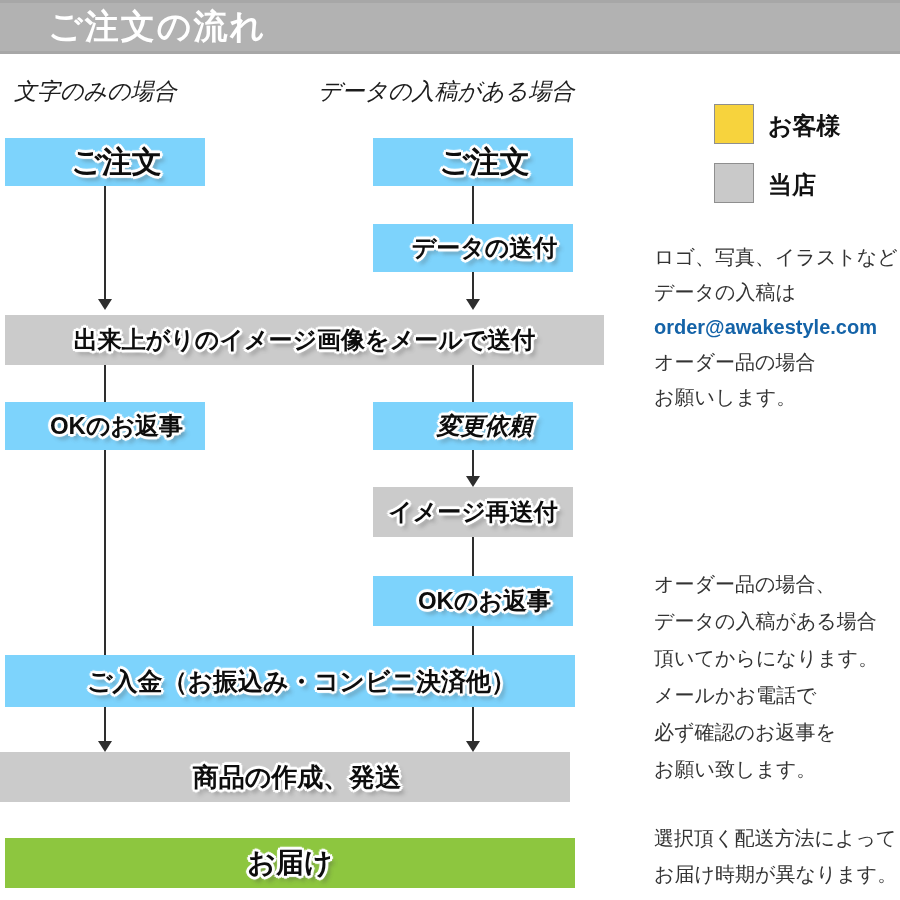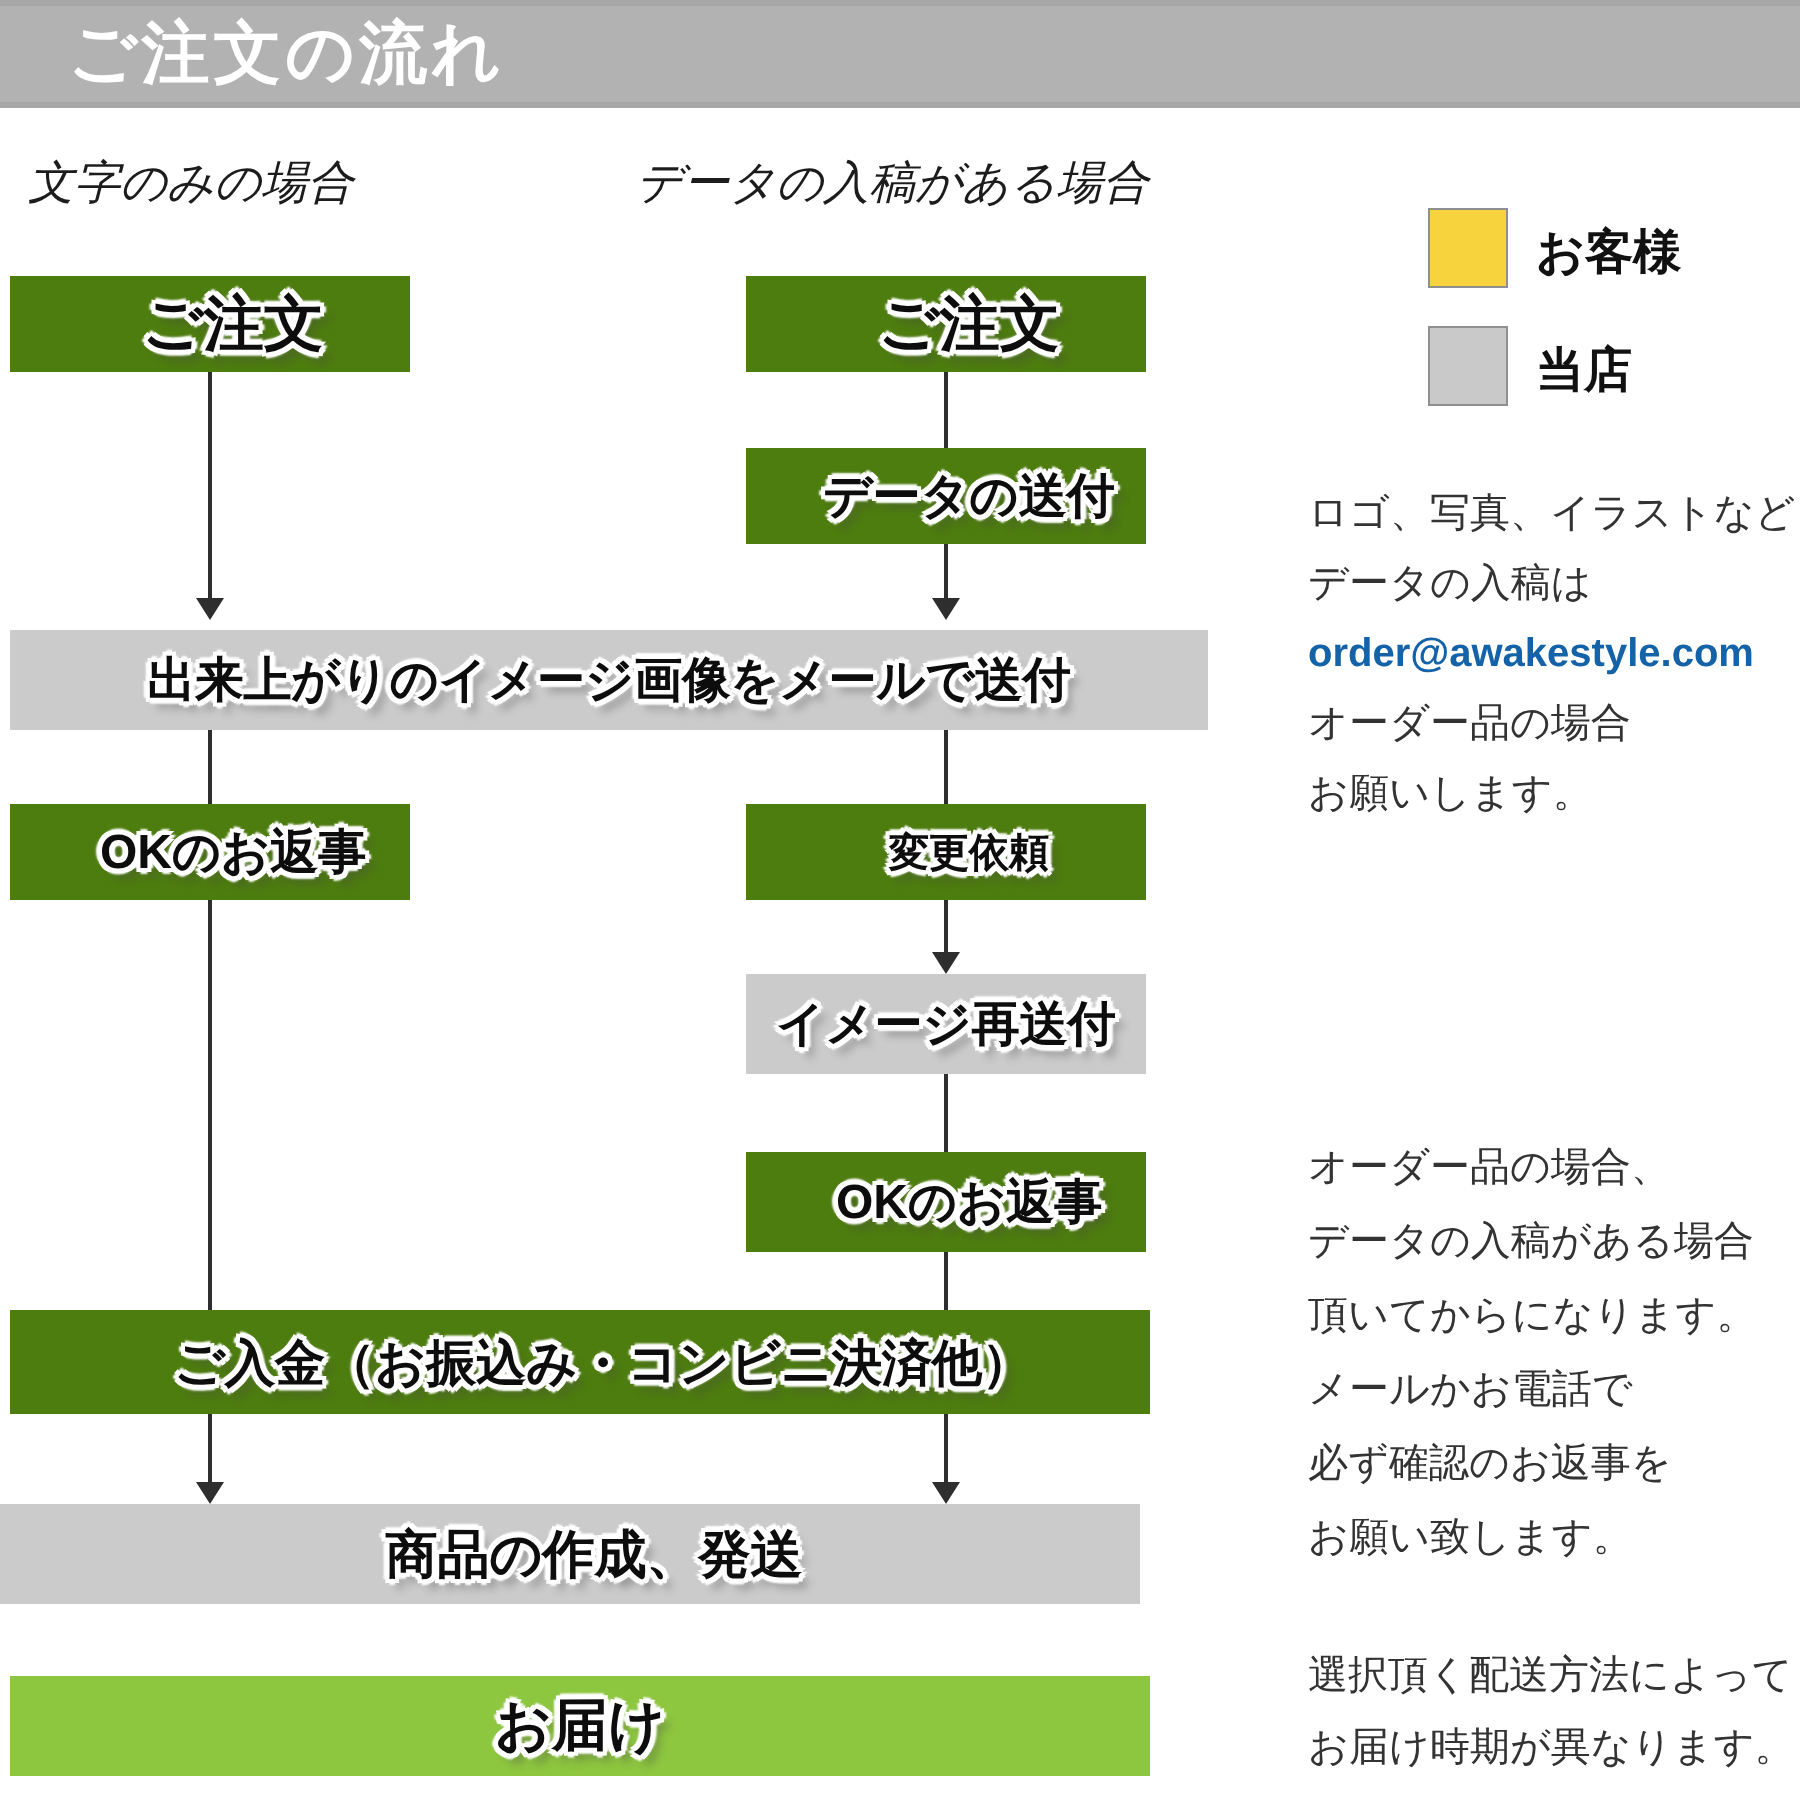--- a/index.html
+++ b/index.html
@@ -7,21 +7,21 @@
   #stage { position:relative; width:900px; height:900px; background:#ffffff; overflow:hidden; }
 
   
   .titlebar {
     position:absolute; left:0; top:0; width:900px; height:54px;
     background:#b2b2b2;
     border-top:3px solid #a7a7a7; border-bottom:3px solid #a7a7a7;
     display:flex; align-items:center;
   }
   .titlebar h1 {
-    color:#ffffff; font-size:34px; font-weight:bold; padding-left:34px;
+    color:#ffffff; font-size:34px; font-weight:bold; padding-left:48px;
     letter-spacing:2px;
   }
 
   
   .col-label { position:absolute; top:76px; font-size:23px; color:#1c1c1c;font-style:italic; }
   .col-label.left  { left:14px; }
   .col-label.right { left:318px; }
 
   
   .swatch { position:absolute; width:40px; height:40px; border:1px solid #8f8f8f; }
@@ -38,30 +38,30 @@
     font-weight:bold; color:#0d0d0d; text-align:center;
   }
   .fbox span {
     text-shadow:
       -2px -2px 0 #fff, 0 -2px 0 #fff, 2px -2px 0 #fff,
       -2px  0  0 #fff, 2px  0  0 #fff,
       -2px  2px 0 #fff, 0  2px 0 #fff, 2px  2px 0 #fff,
       -3px 0 1px #fff, 3px 0 1px #fff, 0 3px 1px #fff, 0 -3px 1px #fff,
       4px 5px 4px rgba(70,70,70,0.45);
   }
-  .yellow { background:#4d7c0f;padding-left:23px; }
+  .yellow { background:#7dd3fc;padding-left:23px; }
   .gray   { background:#cbcbcb; }
   .green  { background:#8dc63f; }
 
   .b-order-l   { left:5px;   top:138px; width:200px; height:48px; font-size:30px; }
   .b-order-r   { left:373px; top:138px; width:200px; height:48px; font-size:30px; }
   .b-datasend  { left:373px; top:224px; width:200px; height:48px; font-size:24px; }
   .b-imagemail { left:5px;   top:315px; width:599px; height:50px; font-size:24px; }
   .b-ok-l      { left:5px;   top:402px; width:200px; height:48px; font-size:24px; }
-  .b-change    { left:373px; top:402px; width:200px; height:48px; font-size:20px; }
+  .b-change    { left:373px; top:402px; width:200px; height:48px; font-size:24px;font-style:italic; }
   .b-resend    { left:373px; top:487px; width:200px; height:50px; font-size:24px; }
   .b-ok-r      { left:373px; top:576px; width:200px; height:50px; font-size:24px; }
   .b-payment   { left:5px;   top:655px; width:570px; height:52px; font-size:25px; }
   .b-product   { left:0;   top:752px; width:570px; height:50px; font-size:26px;padding-left:24px; }
   .b-delivery  { left:5px;   top:838px; width:570px; height:50px; font-size:28px;font-family:Liberation Mono, monospace; }
 
   
   .vline { position:absolute; width:2px; background:#2e2e2e; z-index:1; }
   .ahead {
     position:absolute; z-index:1; width:0; height:0;

